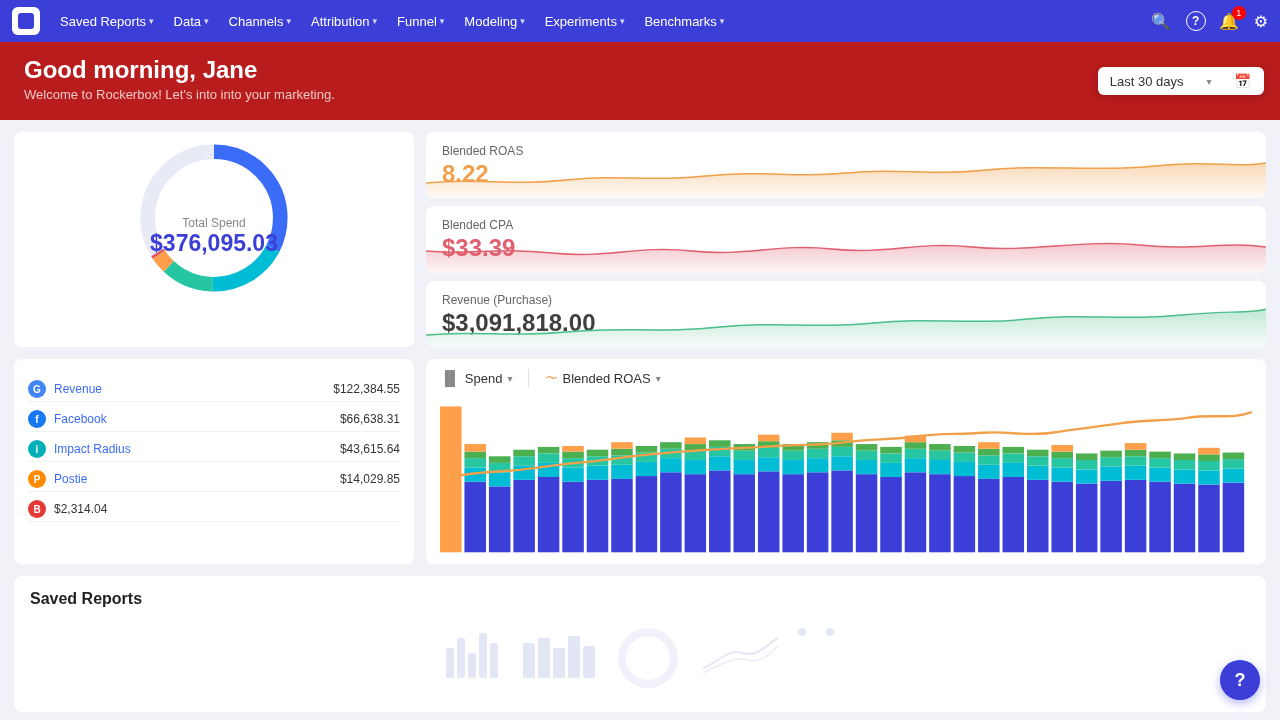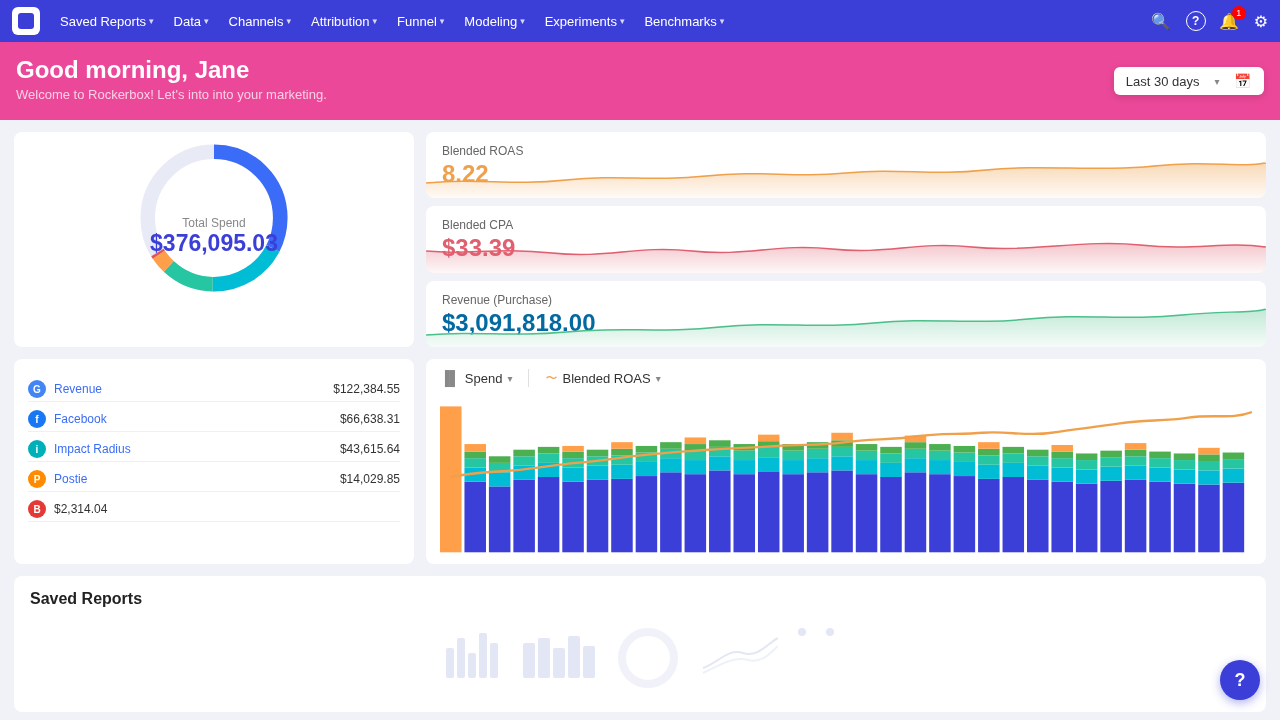--- a/index.html
+++ b/index.html
@@ -34,30 +34,30 @@
     }
     .nav-badge {
       position: absolute; top: -6px; right: -6px;
       background: red; color: white; border-radius: 50%;
       width: 14px; height: 14px; font-size: 9px;
       display: flex; align-items: center; justify-content: center;
     }
 
     
     .hero {
-      background: #ec4899;
-      padding: 14px 16px 18px;
+      background: #b91c1c;
+      padding: 14px 24px 18px;
       position: relative;
     }
     .hero h1 { color: white; font-size: 24px; font-weight: 600; }
     .hero p { color: rgba(255,255,255,0.75); font-size: 13px; margin-top: 3px; }
     .date-picker {
       position: absolute; right: 16px; top: 50%; transform: translateY(-50%);
       background: white; border-radius: 6px; padding: 6px 12px;
-      display: flex; align-items: center; gap: 15px;
+      display: flex; align-items: center; gap: 23px;
       font-size: 13px; color: #333; cursor: pointer;
       box-shadow: 0 2px 8px rgba(0,0,0,0.15);
     }
     .date-picker-chevron { color: #888; font-size: 10px; }
     .date-picker-cal { color: #3b3fd8; font-size: 14px; }
 
     
     .main { padding: 12px 14px; display: flex; gap: 12px; flex-direction: column; }
 
     
@@ -239,21 +239,21 @@
               </linearGradient>
             </defs>
             <path d="M0,28 C15,32 25,24 45,30 C65,36 75,22 95,28 C115,34 125,20 145,26 C165,32 175,18 195,24 C215,30 235,16 255,22 C275,28 285,18 300,24 L300,50 L0,50 Z" fill="url(#g2)"></path>
             <path d="M0,28 C15,32 25,24 45,30 C65,36 75,22 95,28 C115,34 125,20 145,26 C165,32 175,18 195,24 C215,30 235,16 255,22 C275,28 285,18 300,24" fill="none" stroke="#e06070" stroke-width="1.5"></path>
           </svg>
         </div>
       </div>
 
       <div class="metric-card">
         <div class="metric-title">Revenue (Purchase)</div>
-        <div class="metric-value" style="color:#0369a1;">$3,091,818.00</div>
+        <div class="metric-value" style="color:#404040;">$3,091,818.00</div>
         <div class="metric-chart">
           <svg viewBox="0 0 300 50" width="100%" height="50" preserveAspectRatio="none">
             <defs>
               <linearGradient id="g3" x1="0" y1="0" x2="0" y2="1">
                 <stop offset="0%" stop-color="#4dbf8a" stop-opacity="0.35"></stop>
                 <stop offset="100%" stop-color="#4dbf8a" stop-opacity="0.05"></stop>
               </linearGradient>
             </defs>
             <path d="M0,38 C20,34 30,40 50,35 C70,30 85,36 105,30 C125,24 140,32 160,26 C180,20 195,28 215,22 C235,16 250,24 270,18 C285,14 295,16 300,12 L300,50 L0,50 Z" fill="url(#g3)"></path>
             <path d="M0,38 C20,34 30,40 50,35 C70,30 85,36 105,30 C125,24 140,32 160,26 C180,20 195,28 215,22 C235,16 250,24 270,18 C285,14 295,16 300,12" fill="none" stroke="#4dbf8a" stroke-width="1.5"></path>

